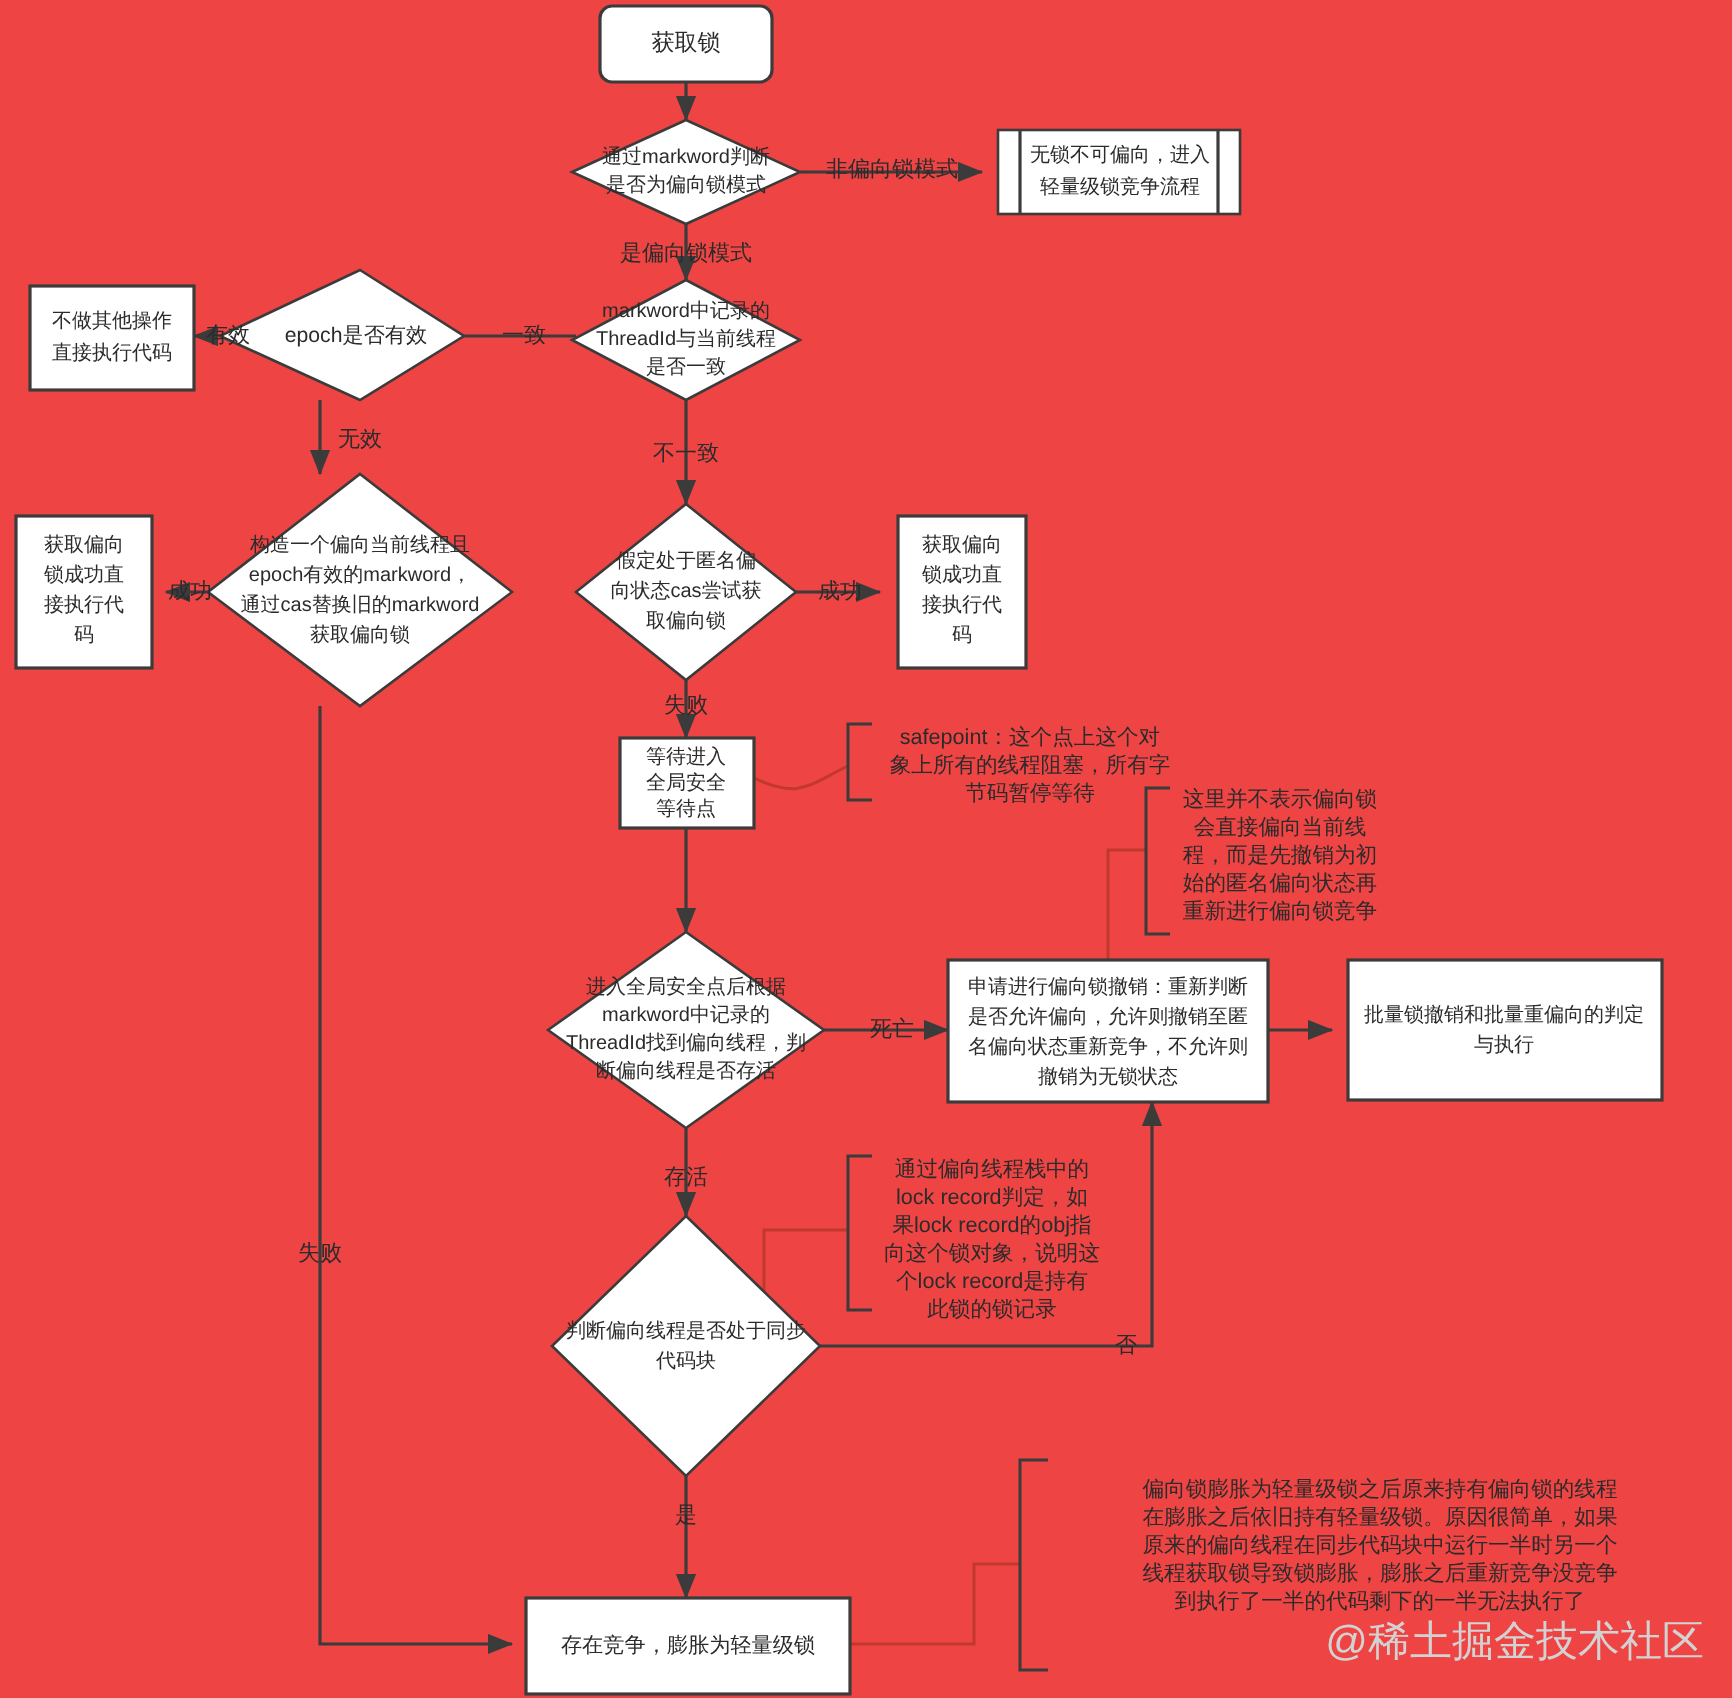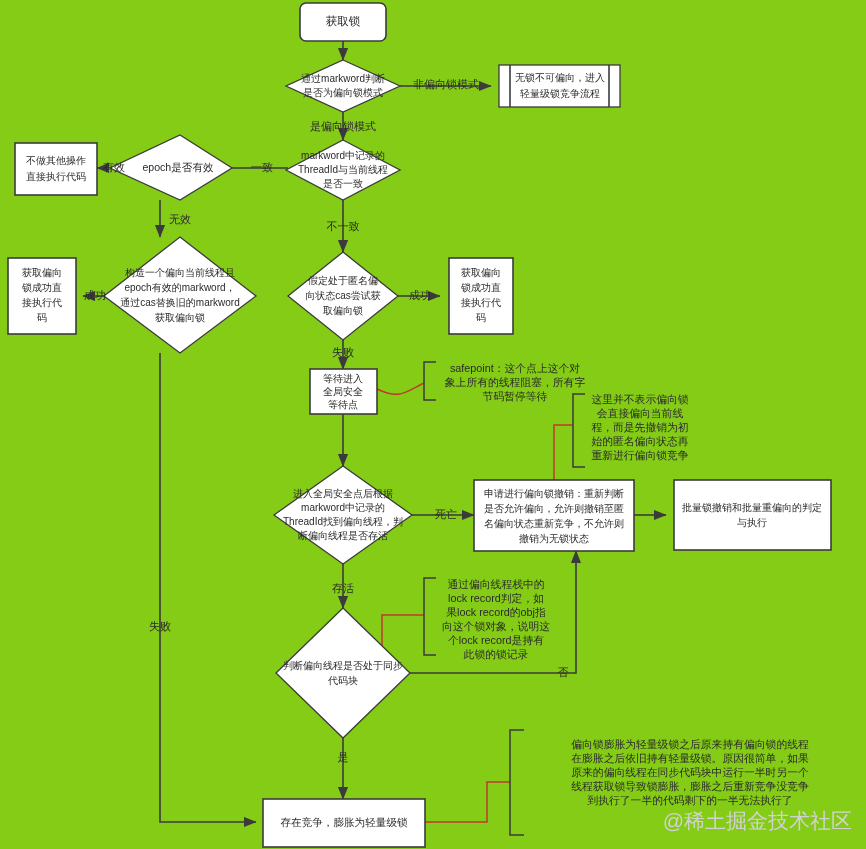--- a/index.html
+++ b/index.html
@@ -7,21 +7,21 @@
     padding: 0;
     background: #ffffff;
   }
   body {
     font-family: "Liberation Sans", "DejaVu Sans", sans-serif;
   }
   #canvas {
     position: relative;
     width: 866px;
     height: 849px;
-    background: #84cc16;
+    background: #ef4444;
     overflow: hidden;
   }
   svg.diagram {
     position: absolute;
     left: 0;
     top: 0;
     width: 866px;
     height: 849px;
   }
   .shape-stroke {

